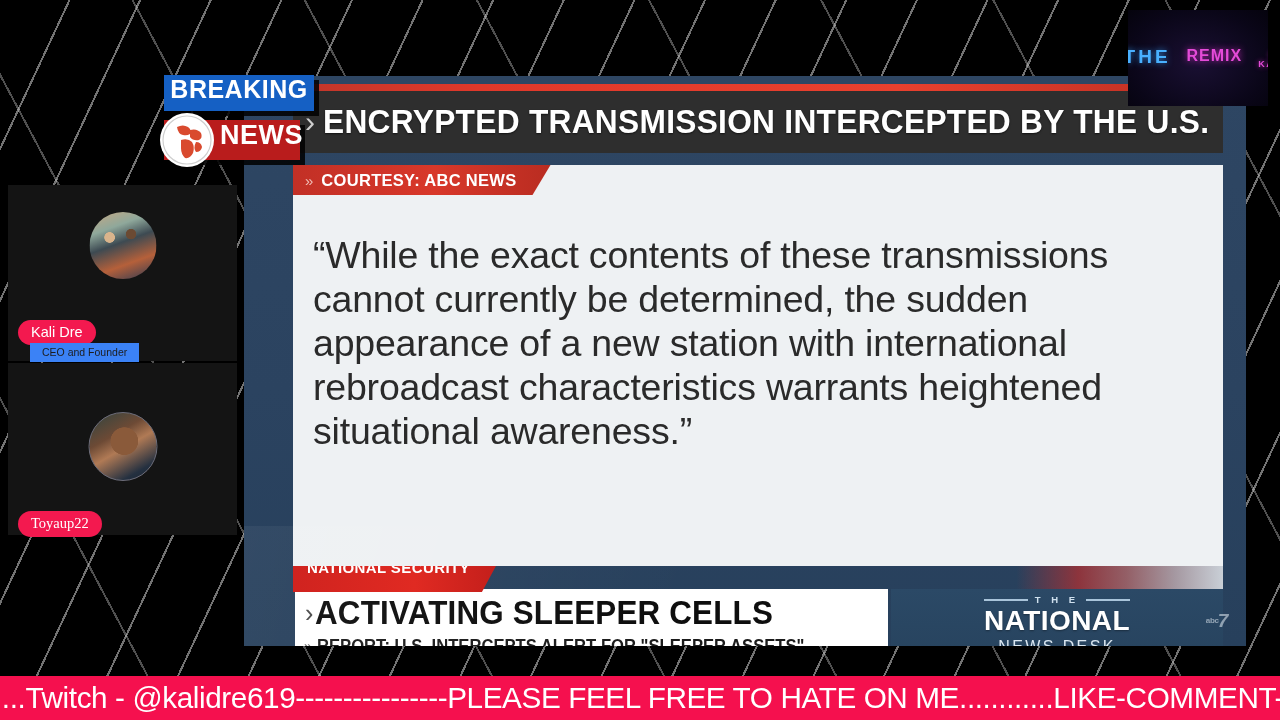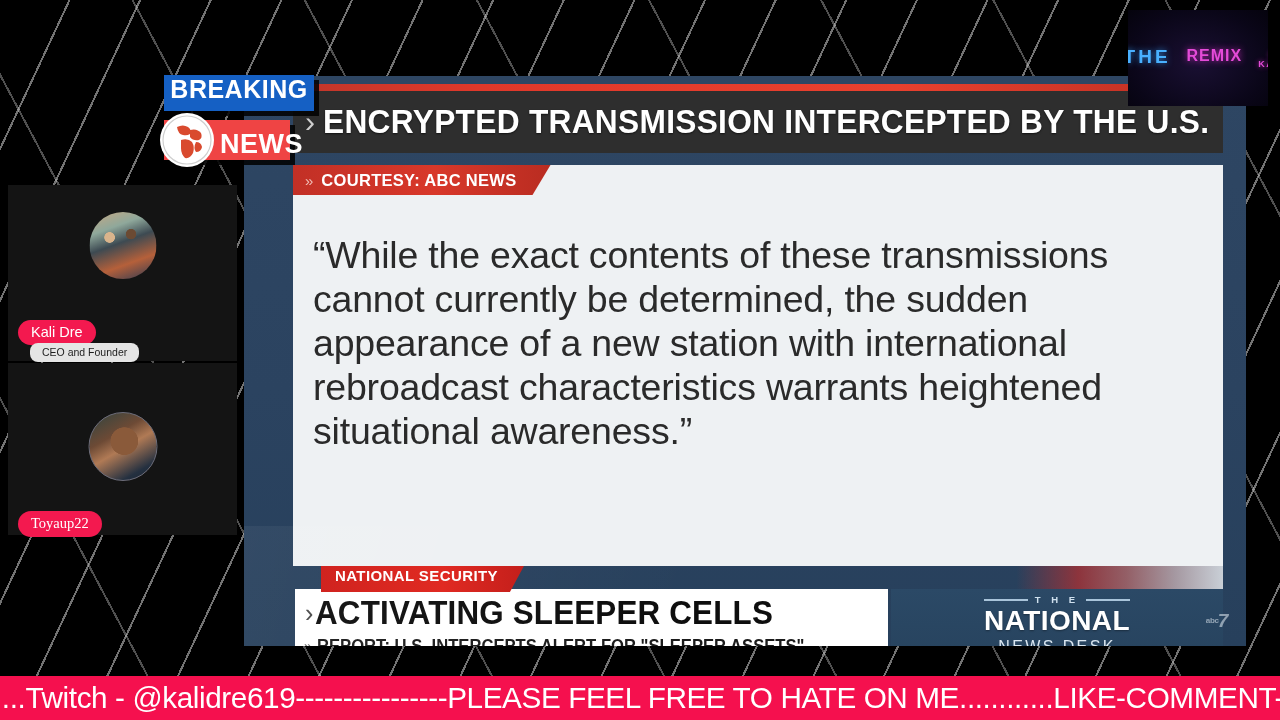--- a/index.html
+++ b/index.html
@@ -102,24 +102,24 @@
     box-shadow: 5px 5px 0 rgba(0,0,0,0.85);
     display: flex; align-items: flex-start; justify-content: center;
     z-index: 7;
   }
   .badge-breaking span {
     color: #fff; font-weight: 700; font-size: 25px;
     letter-spacing: 0.5px; font-family: "Liberation Sans", sans-serif;
   }
   .badge-news {
     position: absolute; left: 164px; top: 120px;
-    width: 126px; height: 40px;
-    background: #ef4444;
+    width: 136px; height: 40px;
+    background: #b91c1c;
     box-shadow: 5px 5px 0 rgba(0,0,0,0.85);
-    display: flex; align-items: flex-end; z-index: 7;
+    display: flex; align-items: flex-start; z-index: 7;
   }
   .globe-icon {
     position: absolute; left: -4px; top: -7px;
     width: 54px; height: 54px; border-radius: 50%;
     background: #fff; z-index: 8;
     overflow: hidden;
   }
   .globe-icon svg { display: block; }
   .badge-news .news-label {
     color: #fff; font-weight: 700; font-size: 27px;
@@ -160,22 +160,22 @@
     border-radius: 14px;
     font-size: 14.5px;
     padding: 4px 13px 5px;
     white-space: nowrap;
     z-index: 5;
   }
   .tile-1 .name-pill { left: 10px; top: 135px; }
   .tile-2 .name-pill { left: 10px; top: 148px; font-family: Liberation Serif, serif; }
   .role-pill {
     position: absolute; left: 22px; top: 158px;
-    background: #e5e5e5; color: #1d1d1d;
-    border-radius: 8px;
+    background: #3b82f6; color: #1d1d1d;
+    border-radius: 0;
     font-size: 10.5px;
     padding: 3px 12px 4px;
     white-space: nowrap;
     z-index: 5;
   }
 
   
   .video-frame {
     position: absolute;
     left: 244px; top: 76px;
@@ -248,23 +248,22 @@
     letter-spacing: -0.2px;
     font-family: "Liberation Sans", sans-serif;
   }
 
   
   .natsec {
     position: absolute; left: 49px; top: 490px;
     height: 26px; z-index: 5;
     background: linear-gradient(90deg, #d0231f 0%, #e02a22 60%, #c41f1b 100%);
     display: flex; align-items: flex-end;
-    padding: 0 26px 8px 14px;
+    padding: 0 26px 16px 14px;
     clip-path: polygon(0 0, 100% 0, calc(100% - 14px) 100%, 0 100%);
-    margin-left: 28px;
   }
   .natsec span {
     color: #fff; font-weight: 700; font-size: 15px; letter-spacing: 0.4px;
     white-space: nowrap;
   }
   
   .natsec-fade {
     position: absolute; left: 290px; top: 490px;
     width: 689px; height: 26px;
     background: linear-gradient(90deg,

